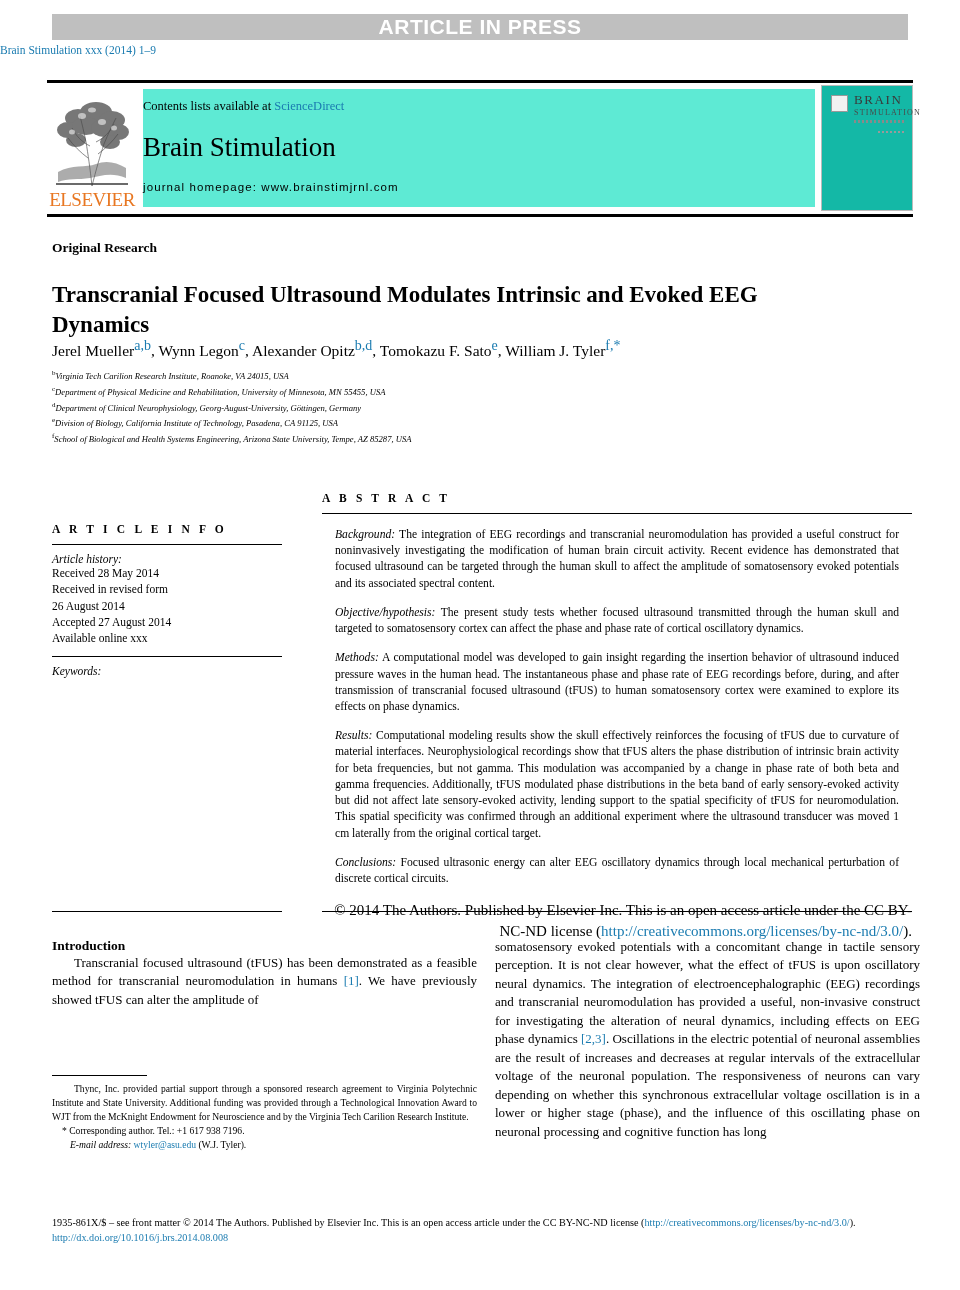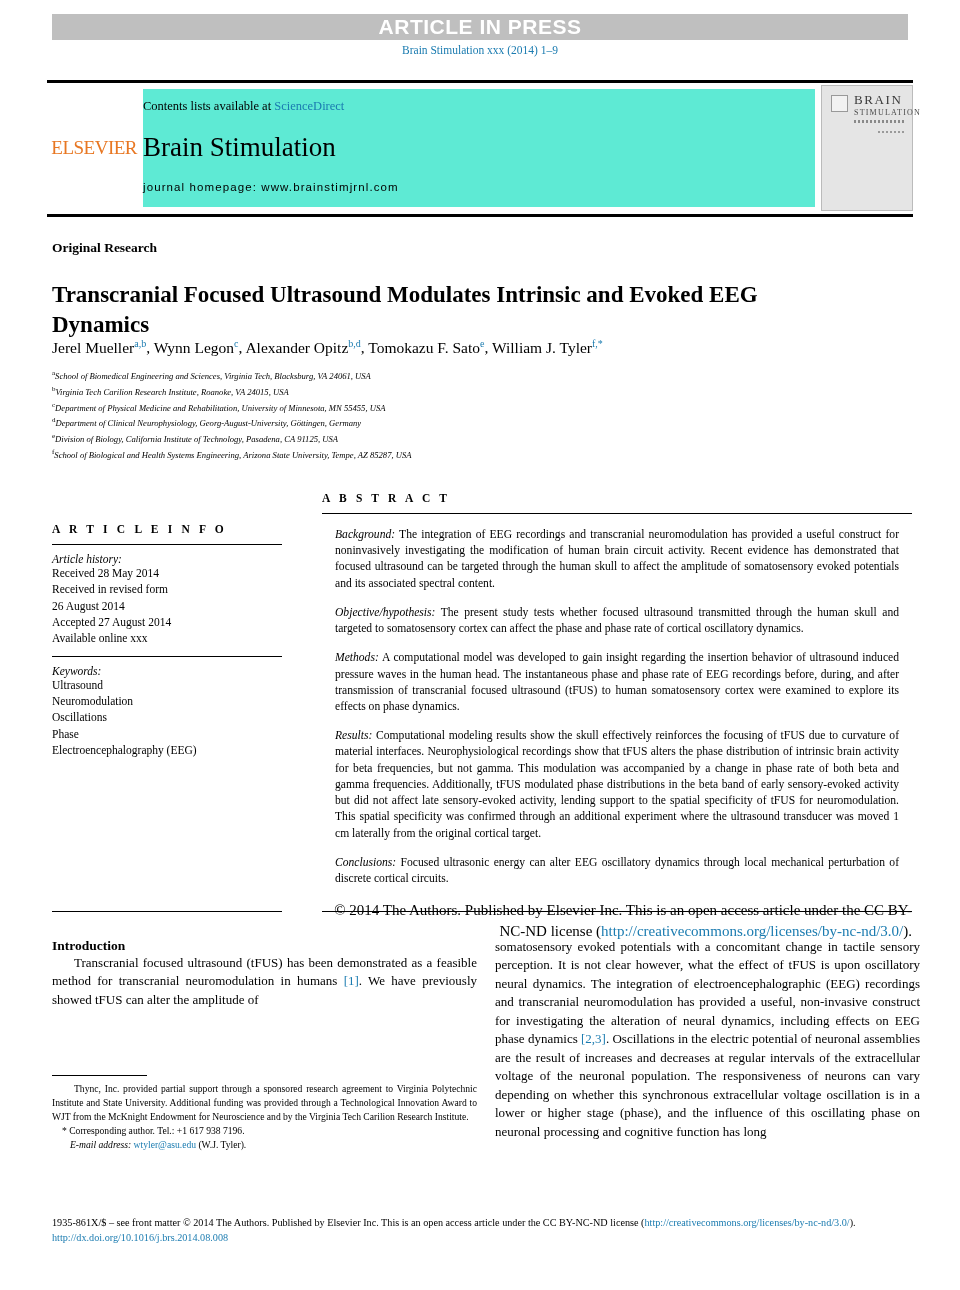--- a/index.html
+++ b/index.html
@@ -28,42 +28,41 @@
     font-family: "Liberation Sans", sans-serif;
     font-weight: bold;
     font-size: 21px;
     letter-spacing: 0.5px;
     color: #ffffff;
   }
 
   .journal-ref {
     position: absolute;
     left: 0; top: 44px; width: 960px;
-    text-align: center;
     font-size: 11.5px;
     color: #1a7bb0;
   }
 
   
   .mast-rule-top {
     position: absolute; left: 47px; top: 80px;
     width: 866px; height: 3px; background: #000;
   }
   .mast-rule-bottom {
     position: absolute; left: 47px; top: 214px;
     width: 866px; height: 3px; background: #000;
   }
   .masthead {
     position: absolute; left: 47px; top: 85px;
     width: 866px; height: 126px;
     display: flex; align-items: stretch;
   }
   .elsevier-logo {
     width: 90px; flex: 0 0 90px;
-    display: flex; flex-direction: row; align-items: center;
+    display: flex; flex-direction: column; align-items: center;
     justify-content: flex-end; padding-bottom: 2px;
   }
   .tree-box { width: 80px; height: 92px; position: relative; overflow: hidden; }
   .elsevier-word {
     font-family: "Liberation Serif", serif;
     font-size: 19px; letter-spacing: -0.5px;
     color: #e87722; line-height: 1; white-space: nowrap;
   }
   .mast-center {
     flex: 1 1 auto;
@@ -78,21 +77,21 @@
   .journal-title {
     font-size: 27px;
     font-family: "Liberation Serif", serif;
   }
   .homepage-line {
     font-family: "Liberation Sans", sans-serif;
     font-size: 11.5px; letter-spacing: 1.1px;
   }
   .cover-thumb {
     width: 92px; flex: 0 0 92px;
-    background: #e5e5e5;
+    background: #14b8a6;
     border: 1px solid #bbb;
     position: relative;
   }
   .cover-mini-logo {
     position: absolute; left: 9px; top: 9px;
     width: 17px; height: 17px; background: #f2f2f2;
     border: 1px solid #999;
   }
   .cover-brain {
     position: absolute; left: 32px; top: 6px;
@@ -121,21 +120,21 @@
   .article-title {
     position: absolute; left: 52px; top: 265px;
     width: 740px;
     font-size: 23px; line-height: 1.28;
   }
   .authors {
     position: absolute; left: 52px; top: 338px;
     width: 860px;
     font-size: 15.5px;
   }
-  .authors sup { color: #1a7bb0; font-size: 10px; }
+  .authors sup { color: #1a7bb0; font-size: 14px; }
   .affiliations {
     position: absolute; left: 52px; top: 368px;
     width: 860px;
     font-size: 8.6px; font-style: italic; line-height: 1.62;
   }
   .affiliations sup { font-style: normal; font-size: 7px; }
 
   .info-col { position: absolute; left: 52px; top: 492px; width: 230px; margin-top: 31px; }
   .abs-col  { position: absolute; left: 322px; top: 492px; width: 590px; }
 
@@ -270,48 +269,40 @@
       <div class="cover-small"></div>
     </div>
   </div>
   <div class="mast-rule-bottom"></div>
 
   <div class="section-kind">Original Research</div>
   <h1 class="article-title">Transcranial Focused Ultrasound Modulates Intrinsic and Evoked EEG Dynamics</h1>
 
   <div class="authors"><span>Jerel Mueller</span><sup>a,b</sup>, <span>Wynn Legon</span><sup>c</sup>, <span>Alexander Opitz</span><sup>b,d</sup>, <span>Tomokazu F. Sato</span><sup>e</sup>, <span>William J. Tyler</span><sup>f,*</sup></div>
   <div class="affiliations">
-      <div><sup>a</sup>School of Biomedical Engineering and Sciences, Virginia Tech, Blacksburg, VA 24061, USA</div>
       <div><sup>b</sup>Virginia Tech Carilion Research Institute, Roanoke, VA 24015, USA</div>
       <div><sup>c</sup>Department of Physical Medicine and Rehabilitation, University of Minnesota, MN 55455, USA</div>
       <div><sup>d</sup>Department of Clinical Neurophysiology, Georg-August-University, Göttingen, Germany</div>
       <div><sup>e</sup>Division of Biology, California Institute of Technology, Pasadena, CA 91125, USA</div>
       <div><sup>f</sup>School of Biological and Health Systems Engineering, Arizona State University, Tempe, AZ 85287, USA</div>
     </div>
 
   <div class="info-col">
     <div class="sec-head">A R T I C L E   I N F O</div>
     <hr class="hr-med">
     <div class="hist-label">Article history:</div>
     <div class="hist-list">
         <div>Received 28 May 2014</div>
         <div>Received in revised form</div>
         <div>26 August 2014</div>
         <div>Accepted 27 August 2014</div>
         <div>Available online xxx</div>
       </div>
     <hr class="hr-med">
     <div class="kw-label">Keywords:</div>
-    <div class="kw-list">
-        <div>Ultrasound</div>
-        <div>Neuromodulation</div>
-        <div>Oscillations</div>
-        <div>Phase</div>
-        <div>Electroencephalography (EEG)</div>
-      </div>
   </div>
 
   <div class="abs-col">
     <div class="sec-head">A B S T R A C T</div>
     <hr class="hr-med">
     <div class="abs-body">
         <p><span class="lead">Background:</span> The integration of EEG recordings and transcranial neuromodulation has provided a useful construct for noninvasively investigating the modification of human brain circuit activity. Recent evidence has demonstrated that focused ultrasound can be targeted through the human skull to affect the amplitude of somatosensory evoked potentials and its associated spectral content.</p>
         <p><span class="lead">Objective/hypothesis:</span> The present study tests whether focused ultrasound transmitted through the human skull and targeted to somatosensory cortex can affect the phase and phase rate of cortical oscillatory dynamics.</p>
         <p><span class="lead">Methods:</span> A computational model was developed to gain insight regarding the insertion behavior of ultrasound induced pressure waves in the human head. The instantaneous phase and phase rate of EEG recordings before, during, and after transmission of transcranial focused ultrasound (tFUS) to human somatosensory cortex were examined to explore its effects on phase dynamics.</p>
         <p><span class="lead">Results:</span> Computational modeling results show the skull effectively reinforces the focusing of tFUS due to curvature of material interfaces. Neurophysiological recordings show that tFUS alters the phase distribution of intrinsic brain activity for beta frequencies, but not gamma. This modulation was accompanied by a change in phase rate of both beta and gamma frequencies. Additionally, tFUS modulated phase distributions in the beta band of early sensory-evoked activity but did not affect late sensory-evoked activity, lending support to the spatial specificity of tFUS for neuromodulation. This spatial specificity was confirmed through an additional experiment where the ultrasound transducer was moved 1 cm laterally from the original cortical target.</p>

